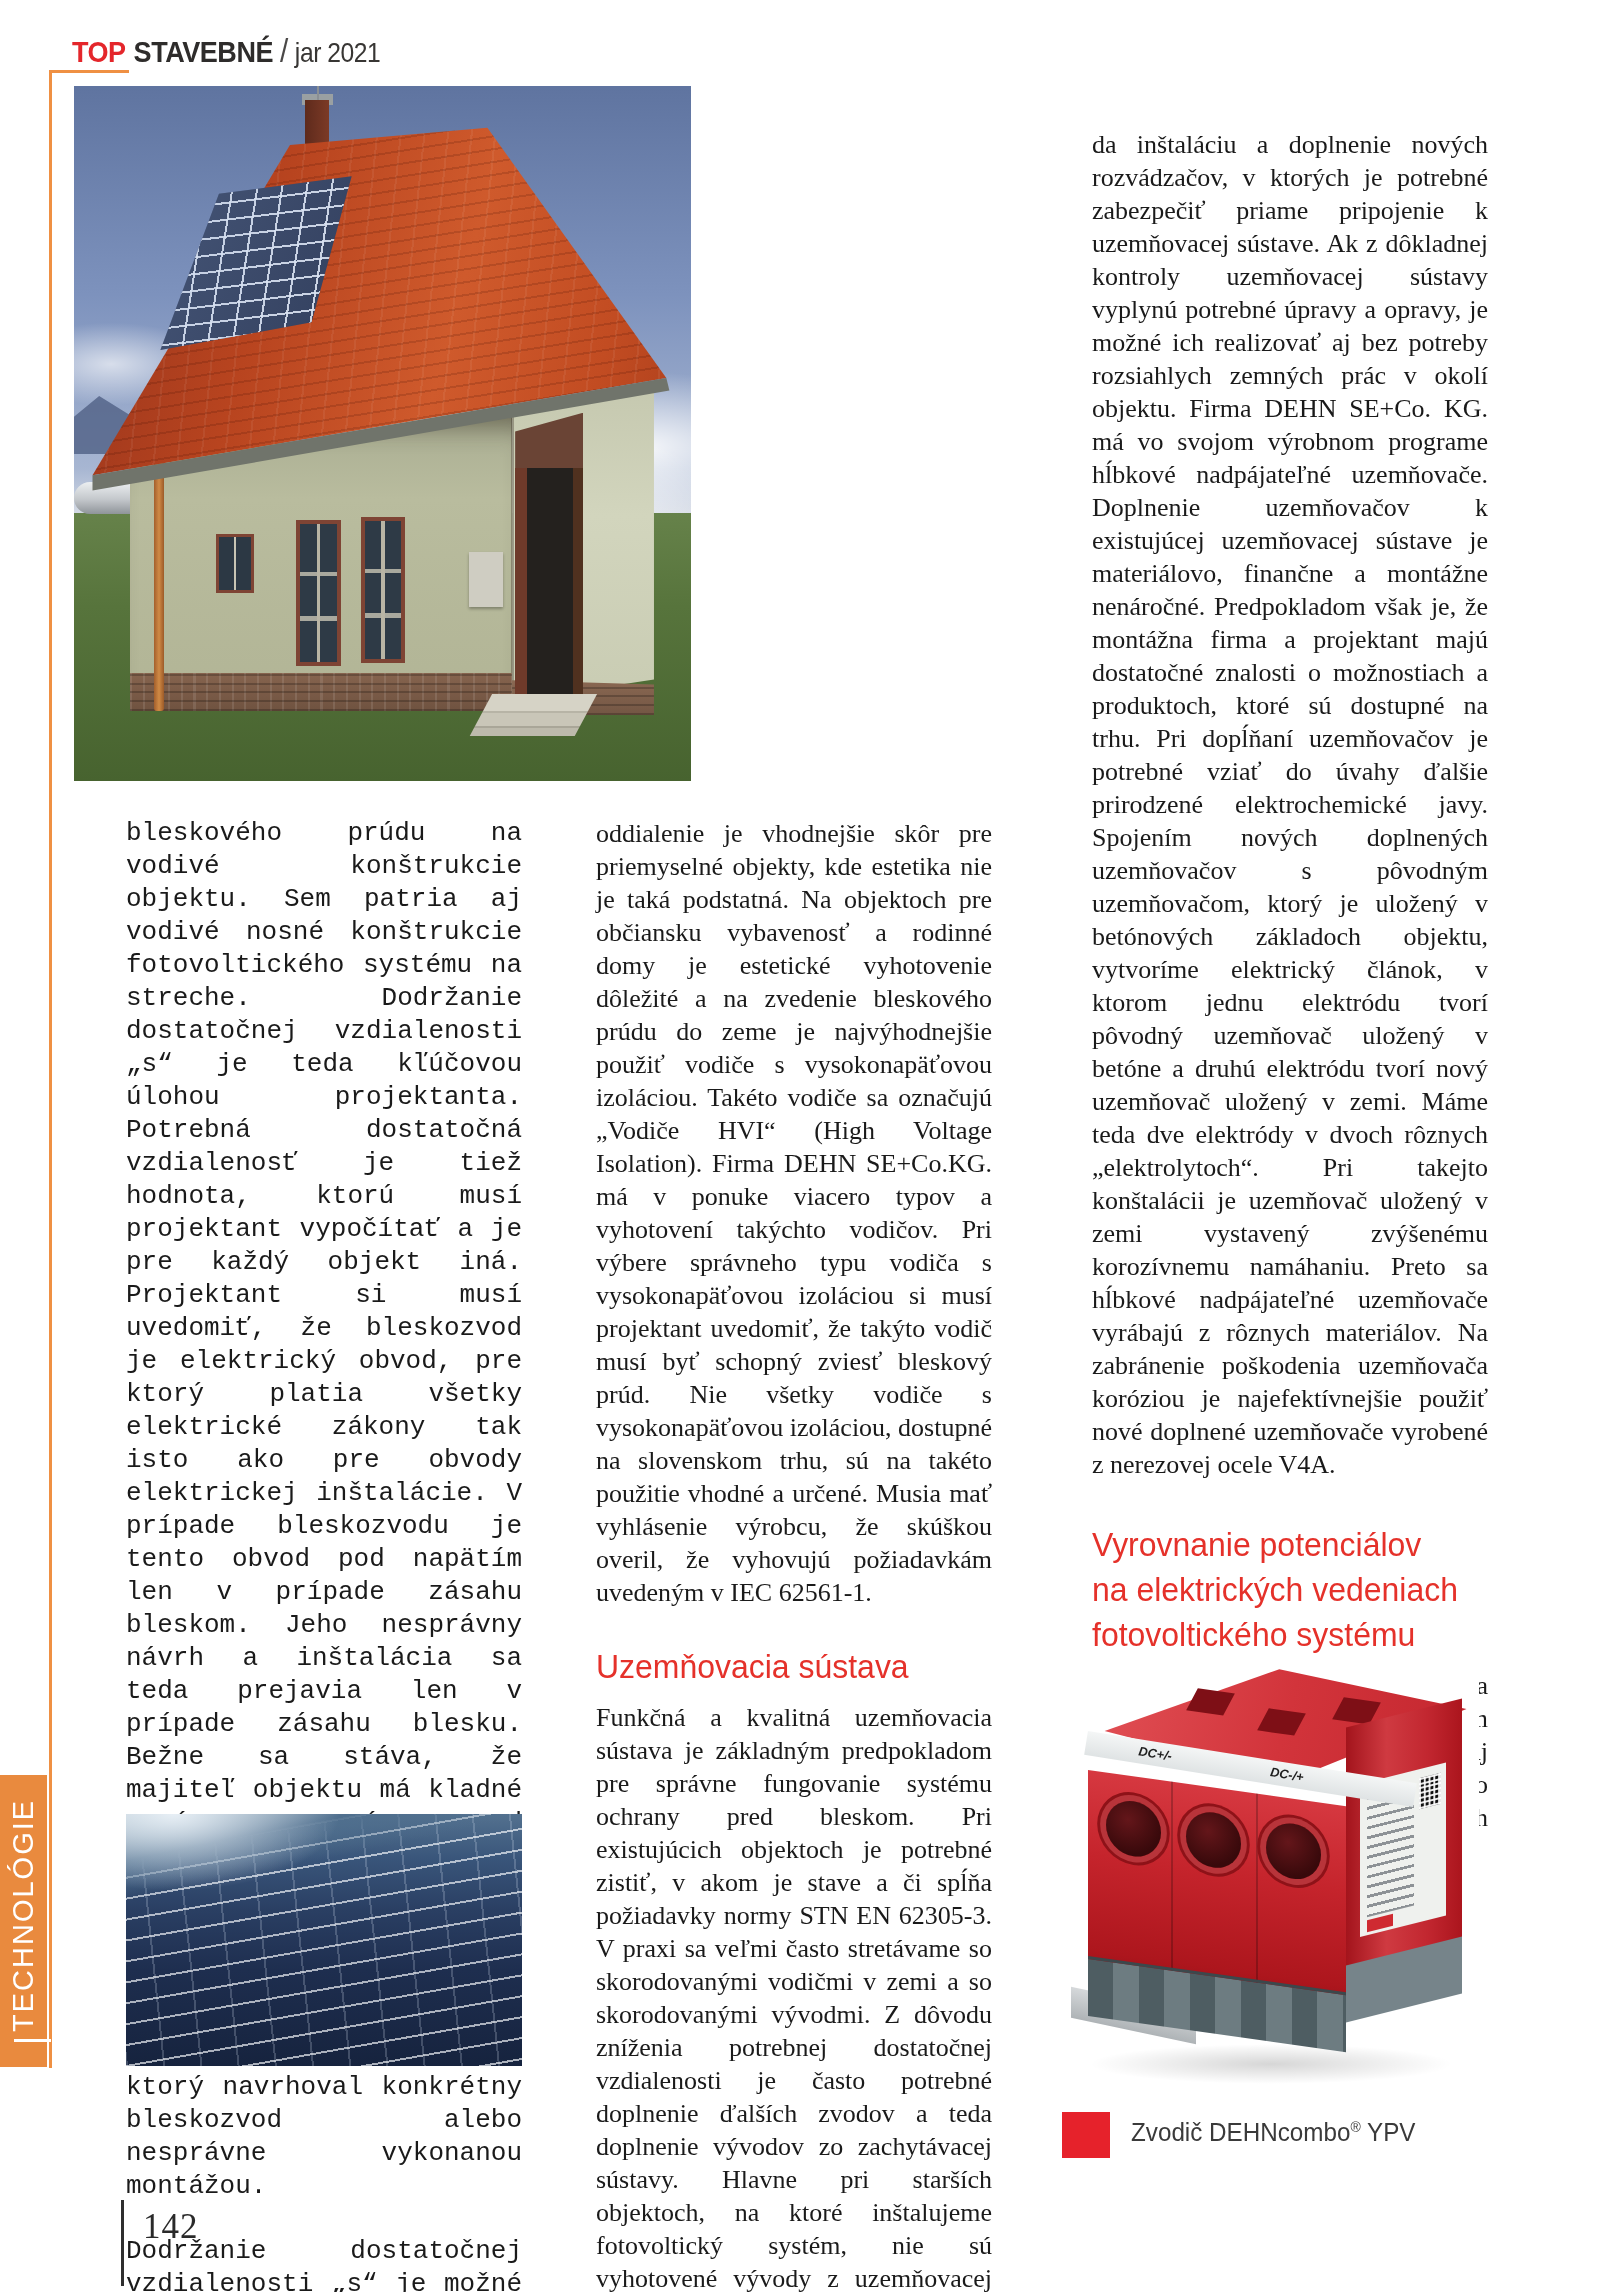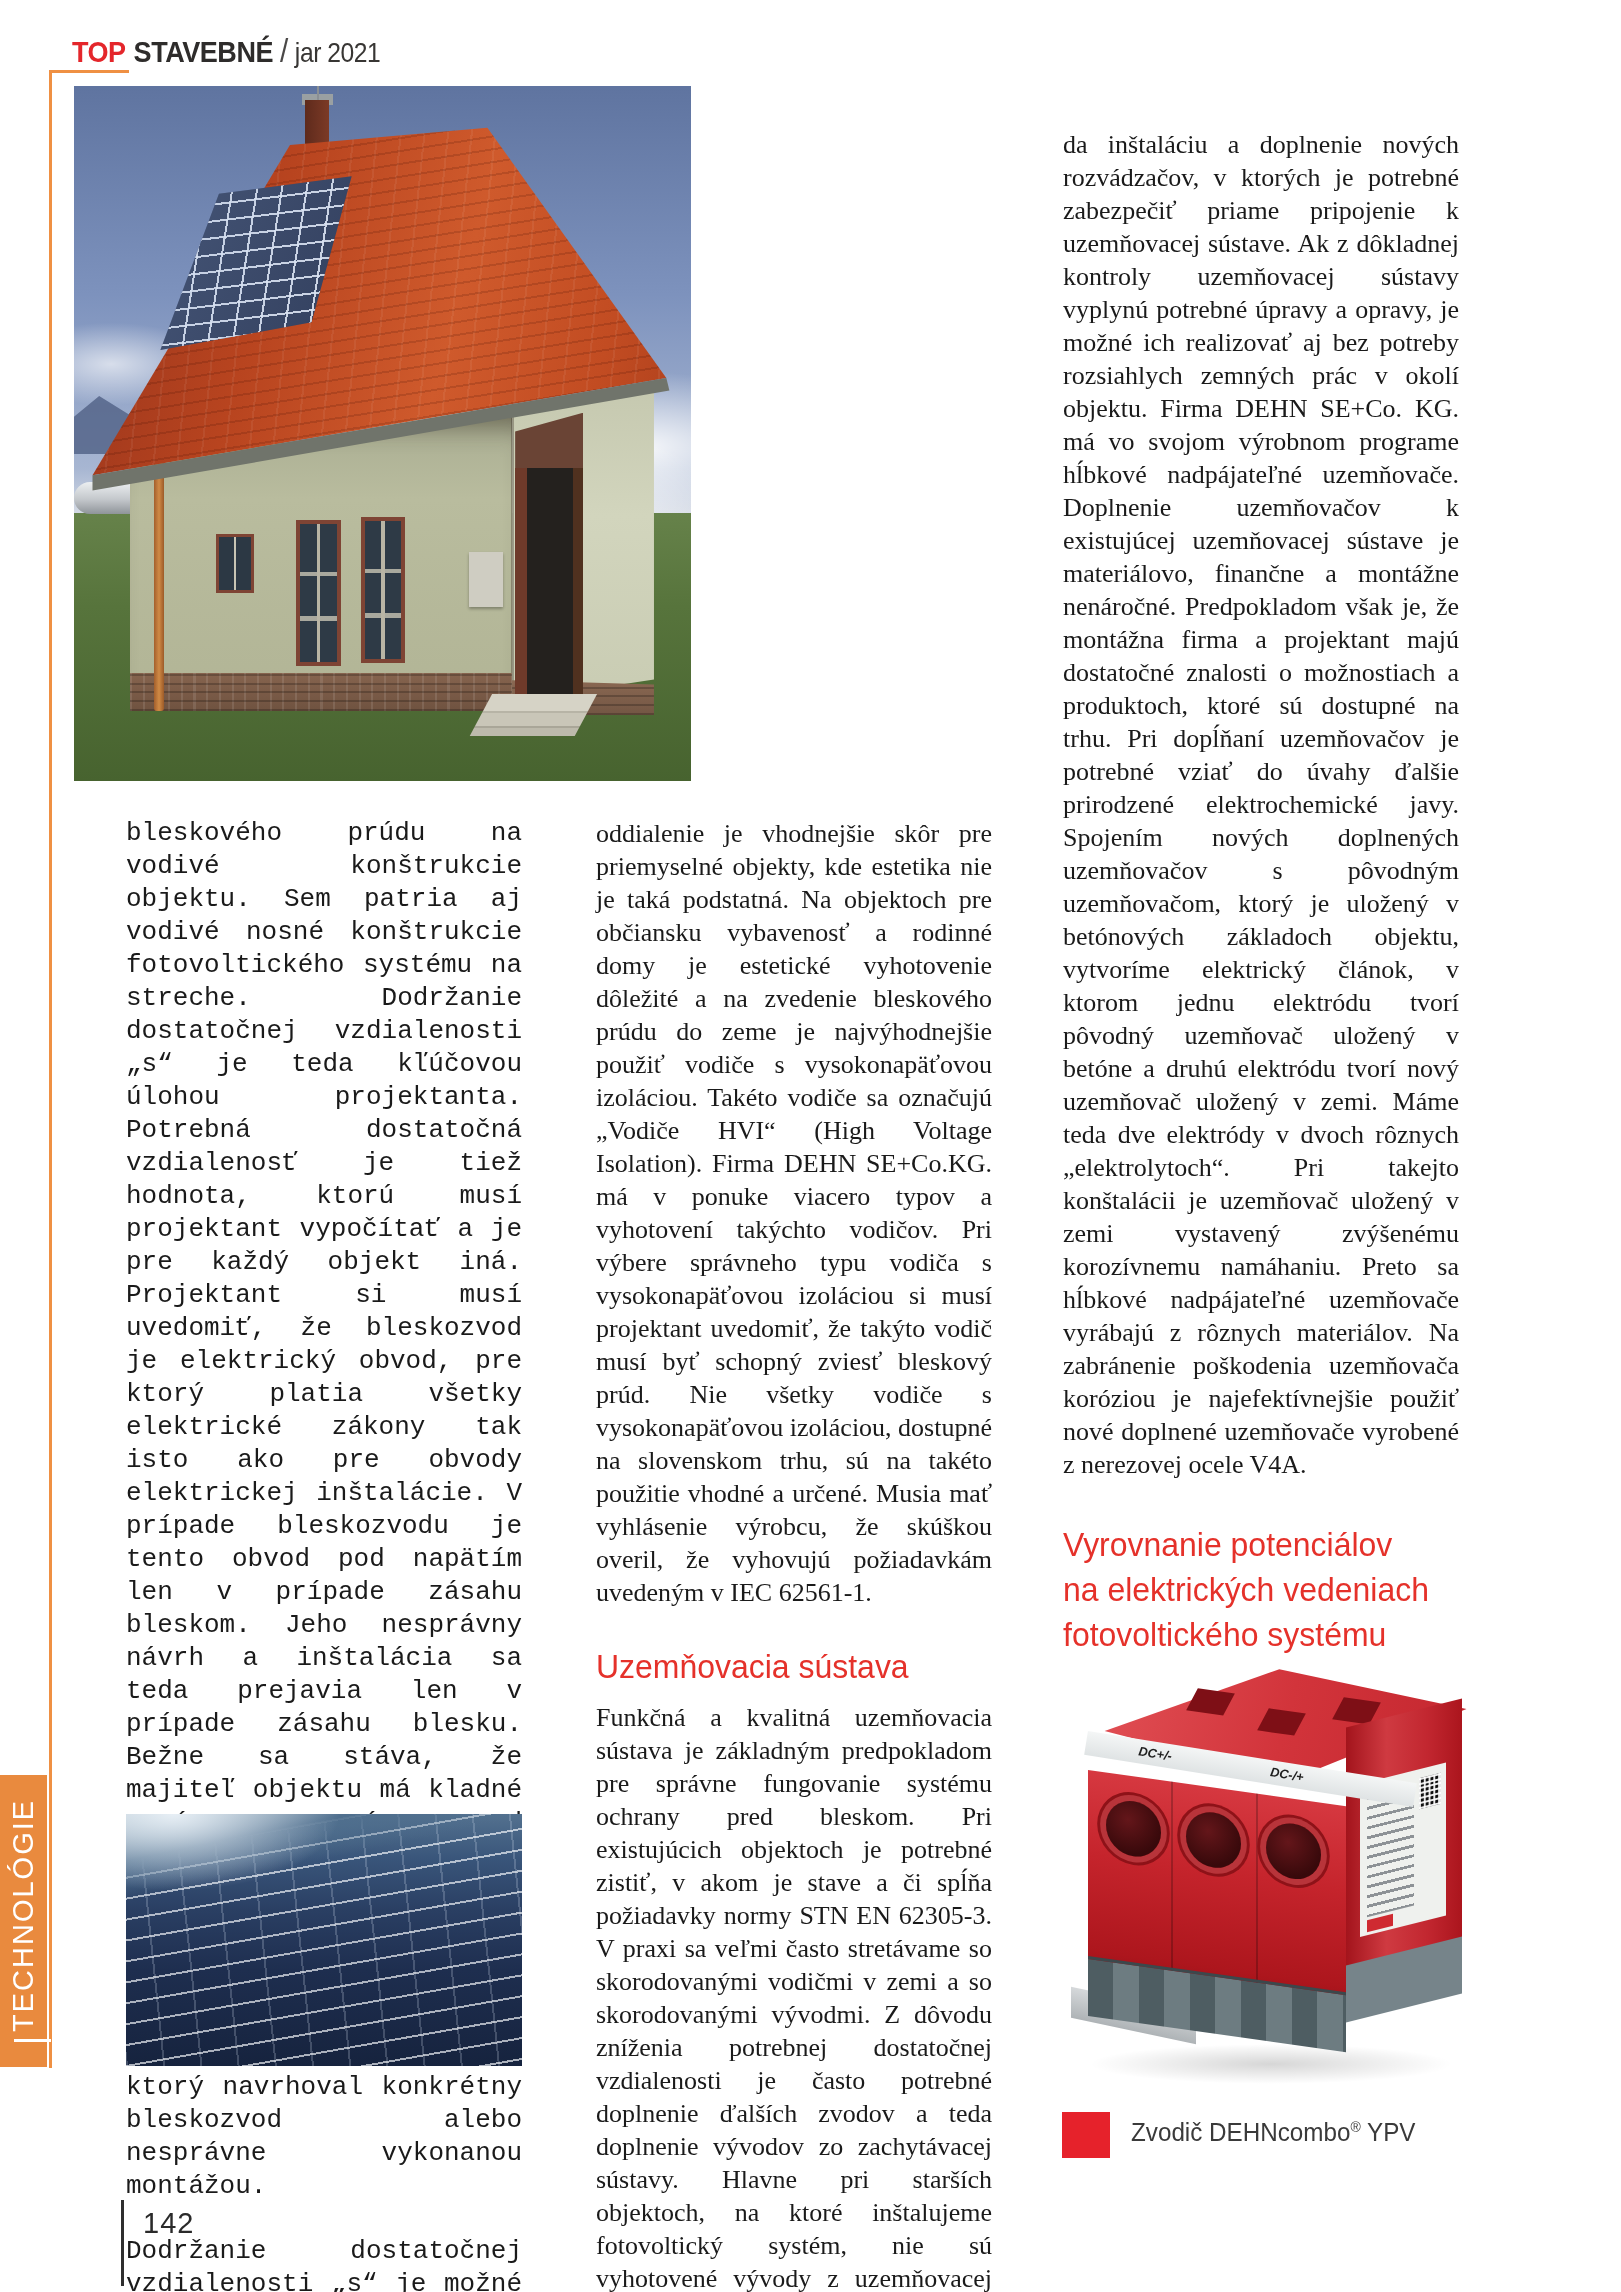--- a/index.html
+++ b/index.html
@@ -17,21 +17,21 @@
   .m-issue{font-weight:500;font-size:27.4px;color:#383634;}
   .corner-h{left:49px;top:70px;width:80px;height:2.9px;background:#ef9043;}
   .corner-v{left:49px;top:70px;width:2.9px;height:1998px;background:#ef9043;}
 
   
   .col{width:396px;text-align:justify;font-size:26px;line-height:33px;color:#1a1a1a;}
   .col p{margin:0;}
   .col .para2{margin-top:32px;}
   .col1{left:126px;top:817px;font-family:Liberation Mono, monospace;}
   .col2{left:596px;top:817px;}
-  .col3{left:1063px;top:128px;}
+  .col3{left:1092px;top:128px;}
   .sec-heading{font-family:"Liberation Sans","DejaVu Sans",sans-serif;color:#e5312a;
                font-size:34px;line-height:45px;font-weight:400;margin:35px 0 11.8px 0;
                transform:scaleX(.94);transform-origin:left;text-align:left;}
   .col3 .sec-heading{margin-top:41px;}
   .sec-heading span{display:block;}
 
   
   .house-photo{left:74px;top:86px;width:617px;height:695px;overflow:hidden;
     background:linear-gradient(180deg,#5f74a0 0%,#7d92bd 30%,#a7b6d2 55%,#d8dde6 62%);}
   .hp{position:absolute;}
@@ -170,22 +170,22 @@
   
   .tech-bar{left:0;top:1775px;width:47px;height:292px;background:#e98a3e;}
   .tech-label{position:absolute;left:2px;bottom:35px;width:43px;height:245px;
     writing-mode:vertical-rl;transform:rotate(180deg);
     font-family:"Liberation Sans","DejaVu Sans",sans-serif;font-size:29px;letter-spacing:2px;
     color:#ffffff;display:flex;align-items:center;}
   .tech-dash{left:13.7px;top:2039px;width:37px;height:2.9px;background:#ffffff;}
 
   
   .pageno-line{left:121px;top:2200px;width:2.9px;height:86px;background:#2f2f2f;}
-  .pageno{left:143px;top:2207px;font-family:Liberation Sans, sans-serif;
-    font-size:29px;color:#2a2a2a;letter-spacing:1px;}
+  .pageno{left:143px;top:2207px;font-family:Liberation Serif, serif;
+    font-size:35px;color:#2a2a2a;letter-spacing:1px;}
 </style>
 </head>
 <body>
 
 <div class="page">
 
   <div class="abs masthead">
     <span class="m-top">TOP</span><span class="m-rest">STAVEBNÉ</span><span class="m-slash">/</span><span class="m-issue">jar 2021</span>
   </div>
   <div class="abs corner-h"></div>

